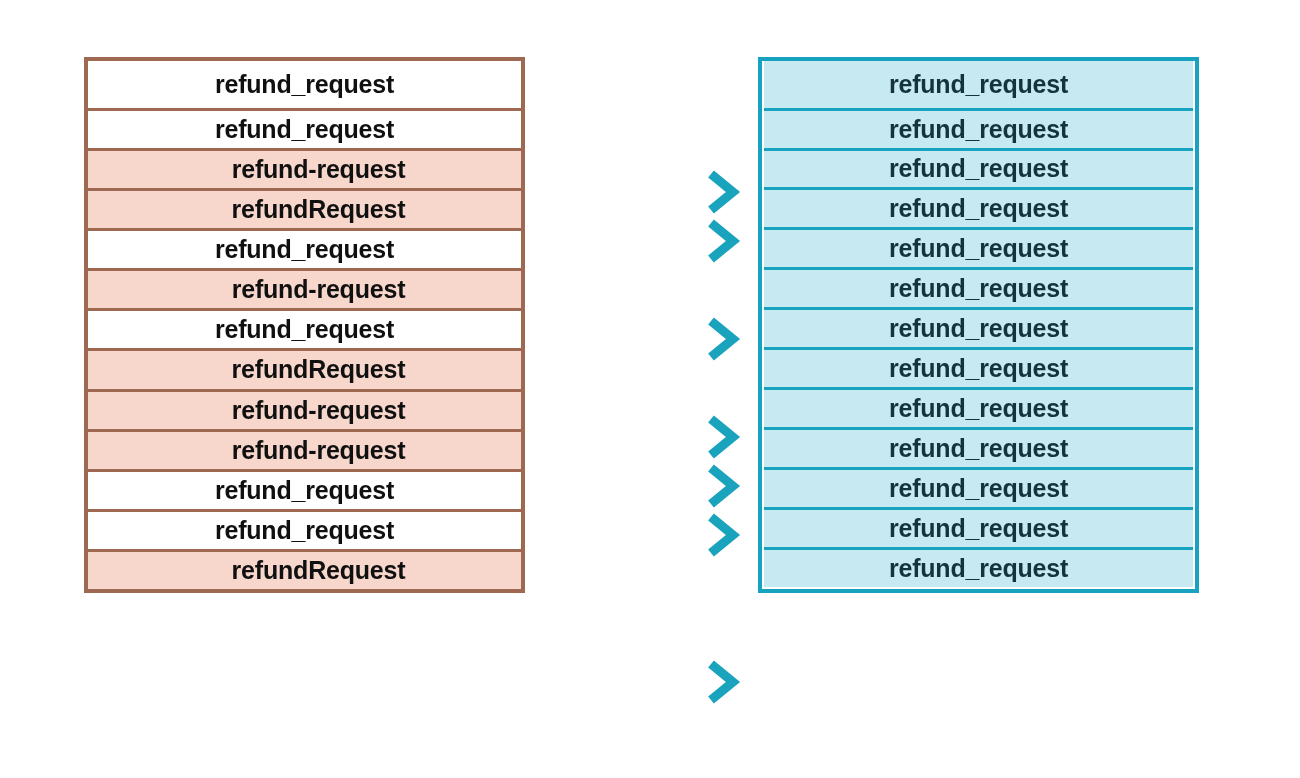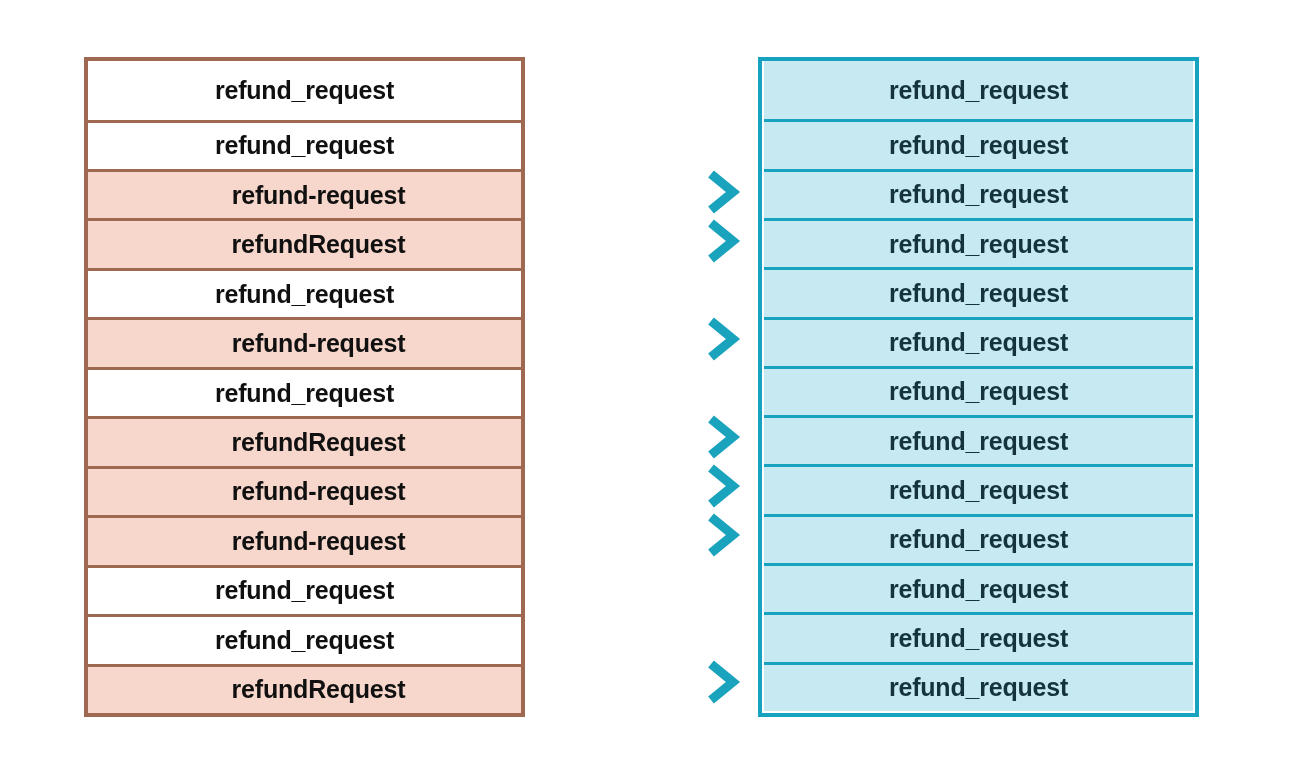--- a/index.html
+++ b/index.html
@@ -1,21 +1,21 @@
 <!DOCTYPE html>
 <html style="--left-border: #9e6851; --left-highlight-fill: #f7d6cb; --left-text: #101010; --right-border: #17a3c0; --right-fill: #c6e9f2; --right-text: #15333d; --arrow-start: #e8693e; --arrow-end: #1aa3bd;"><head>
 <meta charset="utf-8">
 <style>
   html,body{margin:0;padding:0;background:#ffffff;}
   .canvas{
     position:relative;width:1300px;height:778px;background:#ffffff;overflow:hidden;
     font-family:"Liberation Sans",sans-serif;
   }
   .col{
-    position:absolute;top:57px;width:441px;height:660px;
+    position:absolute;top:57px;width:441px;height:536px;
     display:flex;flex-direction:column;box-sizing:border-box;background:#ffffff;
   }
   .col.source{left:84px;border:4px solid var(--left-border);}
   .col.target{left:758px;border:4px solid var(--right-border);padding:0 2px 2px 2px;}
   .row{
     flex:1 1 0;min-height:0;display:flex;align-items:center;justify-content:center;
     font-weight:700;font-size:25px;letter-spacing:-0.2px;box-sizing:border-box;
   }
   .row:first-child{flex-grow:1.26;}
   .source .row{color:var(--left-text);background:#ffffff;}

